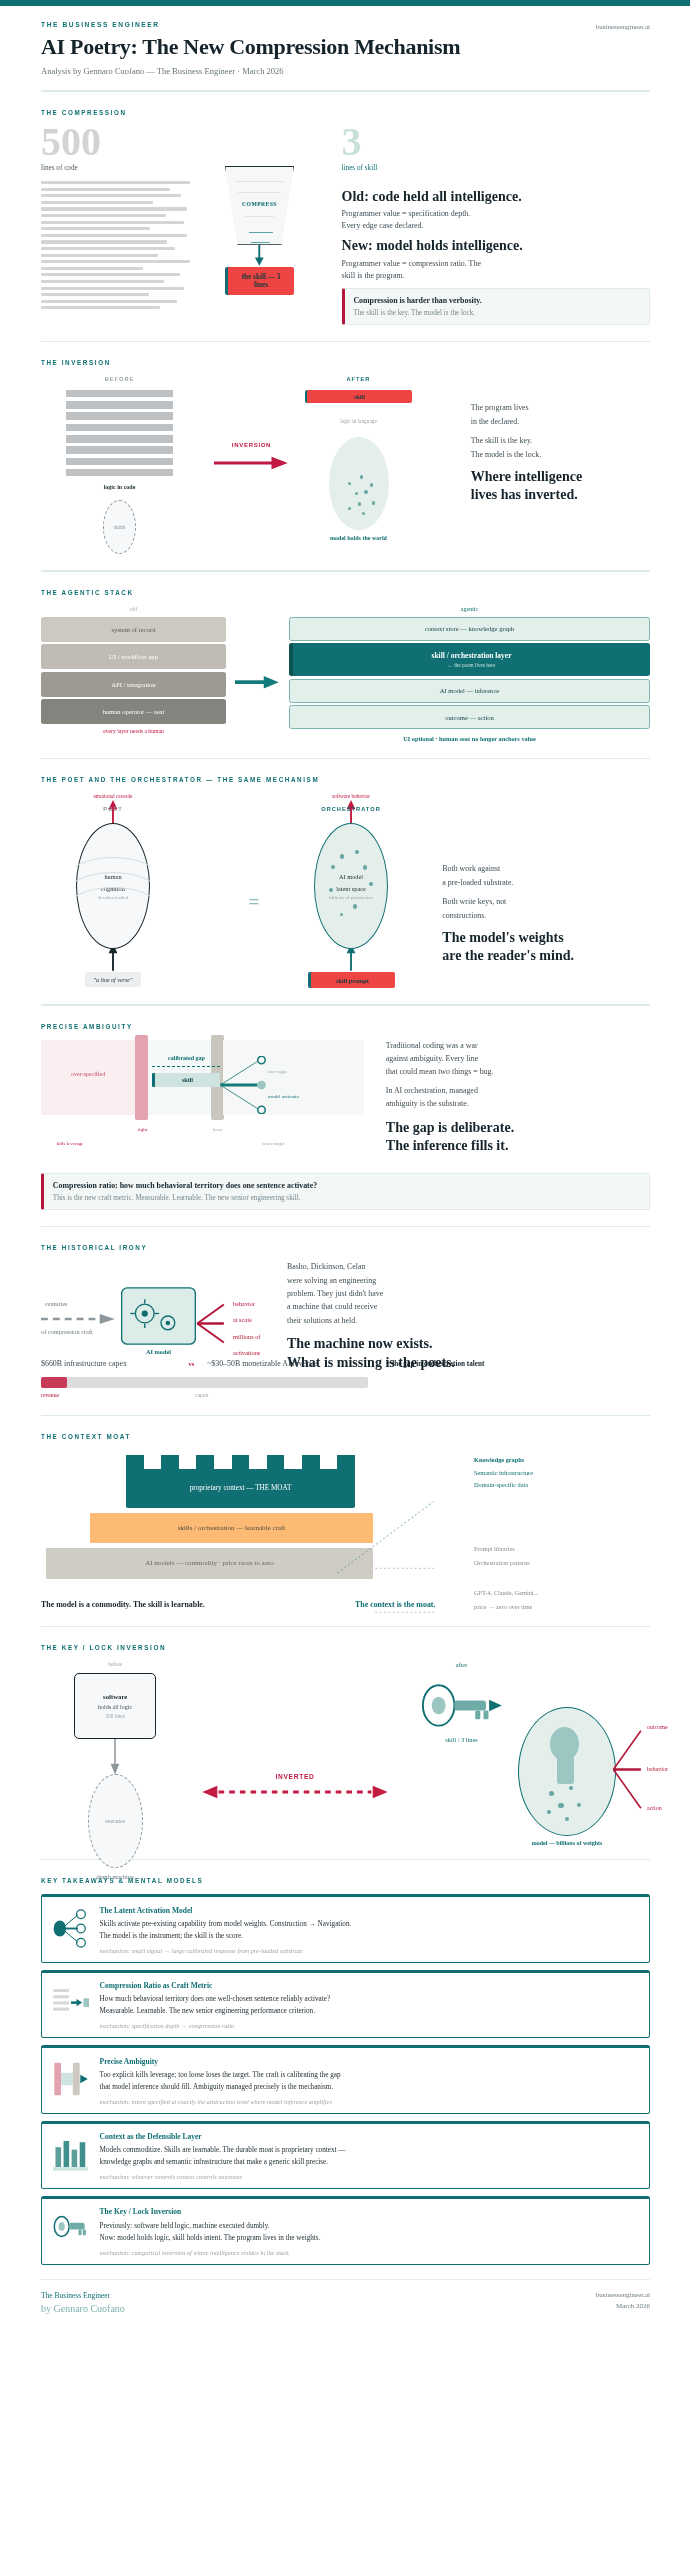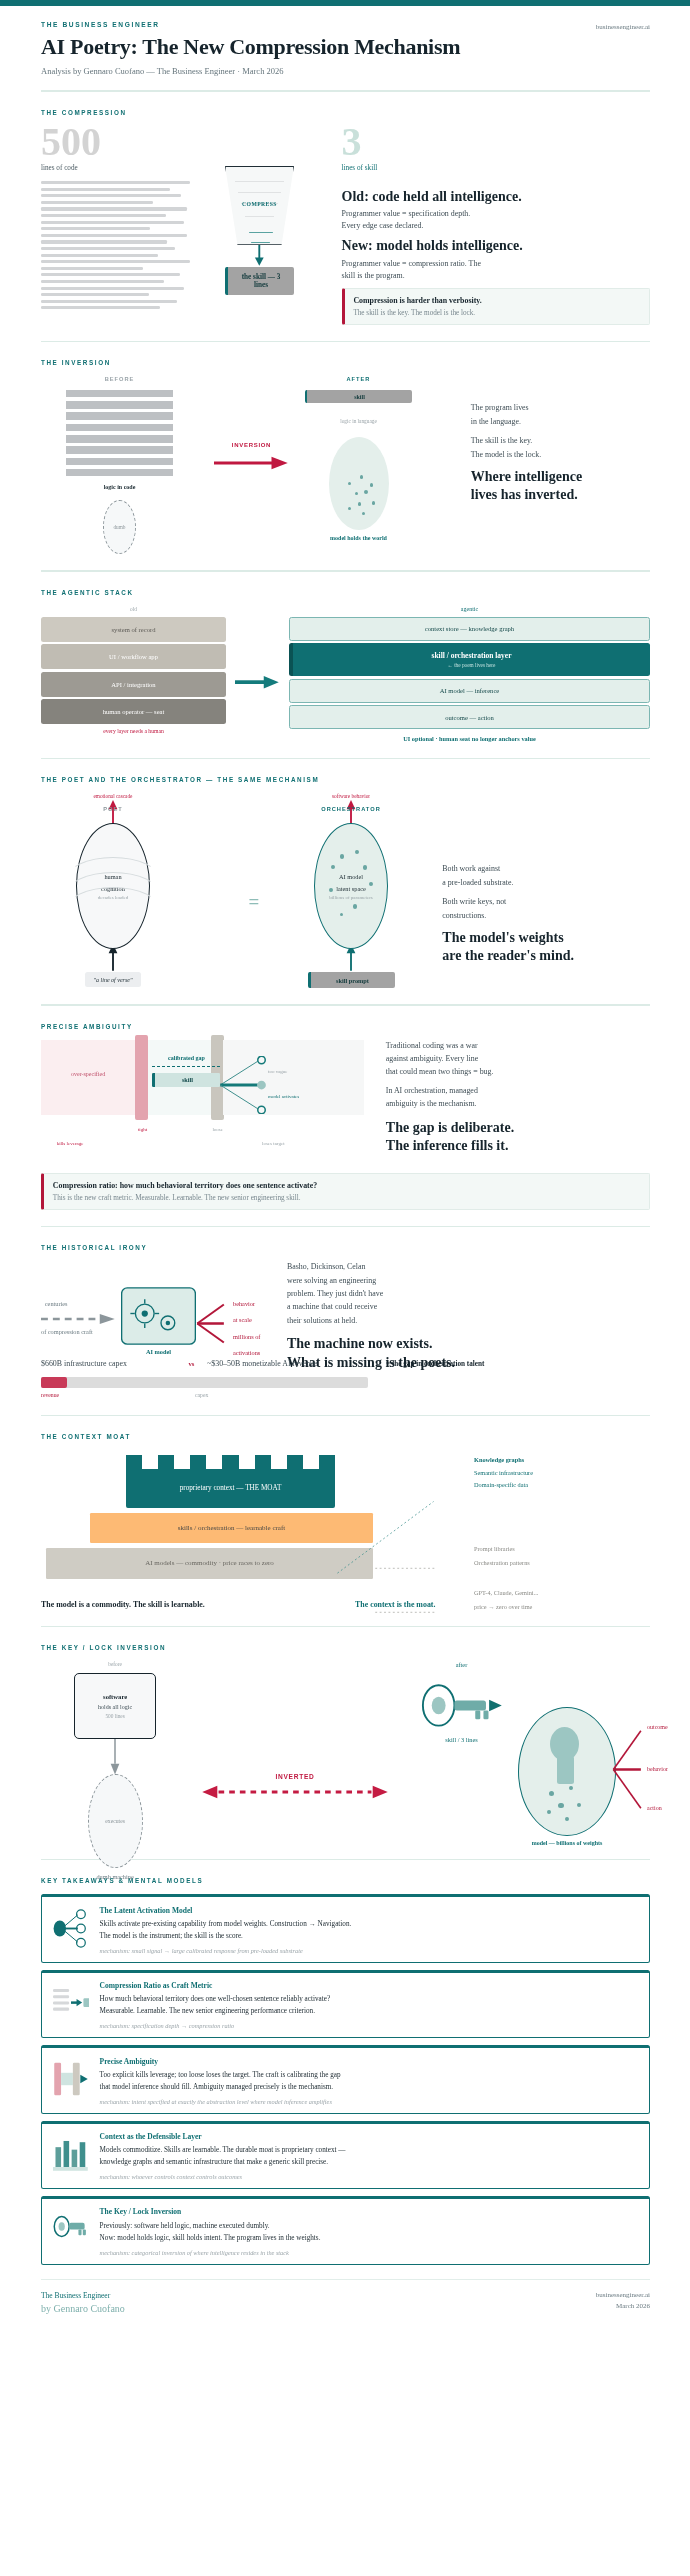--- a/index.html
+++ b/index.html
@@ -63,21 +63,21 @@
   .funnel-inner { position:absolute; inset:0; }
   .fl { position:absolute; height:1px; background:#e0e2e3; left:14%; right:14%; }
   .fl.t { background:#59a3a1; height:1.6px; left:34%; right:30%; border-radius:1.3px; }
   .compress-txt {
     position:absolute; top:34px; left:0; right:0; text-align:center;
     font-size:5.7px; font-weight:700; letter-spacing:0.4px; color:#0f6f72;
   }
   .arr-down { width:100%; display:flex; justify-content:center; }
   .arr-down svg { display:block; }
   .chip {
-    background:#a3a3a3; border-left:3.1px solid #0f6f72; border-radius:1.9px;
+    background:#ef4444; border-left:3.1px solid #0f6f72; border-radius:1.9px;
     padding:5.7px 7.5px; text-align:center;
     font-size:7.2px; font-weight:700; color:#123a3c;
   }
   .chip.sm { font-size:6px; padding:3.8px 6.3px; border-left-width:2.5px; }
 
   .lead-b { font-size:14px; font-weight:700; color:#16242c; margin-bottom:3.8px; }
   .lead-p { font-size:7.9px; color:#3d4c54; line-height:1.45; margin-bottom:7px; }
 
   .callout {
     background:#f3f8f6; border:0.6px solid #e1ece8; border-left:3.1px solid #b3173a;
@@ -366,21 +366,21 @@
             <div class="dot" style="width:3.8px;height:3.8px;left:43px;top:64px;"></div>
             <div class="dot" style="width:3.1px;height:3.1px;left:19px;top:70px;"></div>
             <div class="dot" style="width:3.1px;height:3.1px;left:33px;top:75px;"></div>
           </div>
         </div>
         <div class="cap-teal" style="width:107px; margin-top:5px;">model holds the world</div>
       </div>
 
       <div style="flex:1; padding-top:26px; padding-left:8.8px;">
         <div class="lead-p" style="margin-bottom:2.5px;">The program lives</div>
-        <div class="lead-p">in the language.</div>
+        <div class="lead-p">in the declared.</div>
         <div class="lead-p" style="margin-bottom:2.5px;">The skill is the key.</div>
         <div class="lead-p">The model is the lock.</div>
         <div class="lead-b" style="margin-top:8.8px; margin-bottom:1.9px;">Where intelligence</div>
         <div class="lead-b">lives has inverted.</div>
       </div>
     </div>
     <div class="sec-foot-rule"></div>
   </section>
 
   <section>
@@ -537,21 +537,21 @@
         <div class="pa-tiny grey-t" style="position:absolute; left:166px; top:87px; width:21.4px; text-align:center;">loose</div>
         <div class="pa-tiny red-t" style="position:absolute; left:15.7px;  top:101px;">kills leverage</div>
         <div class="pa-tiny grey-t" style="position:absolute; left:221px; top:101px;">loses target</div>
       </div>
 
       <div style="flex:1; padding-left:8.8px;">
         <div class="lead-p" style="margin-bottom:1.9px;">Traditional coding was a war</div>
         <div class="lead-p" style="margin-bottom:1.9px;">against ambiguity. Every line</div>
         <div class="lead-p">that could mean two things = bug.</div>
         <div class="lead-p" style="margin-bottom:1.9px;">In AI orchestration, managed</div>
-        <div class="lead-p">ambiguity is the mechanism.</div>
+        <div class="lead-p">ambiguity is the substrate.</div>
         <div class="lead-b" style="margin-top:10px; margin-bottom:2.5px;">The gap is deliberate.</div>
         <div class="lead-b">The inference fills it.</div>
       </div>
     </div>
 
     <div class="callout" style="margin-top:15px;">
       <div class="callout-h">Compression ratio: how much behavioral territory does one sentence activate?</div>
       <div class="callout-p">This is the new craft metric. Measurable. Learnable. The new senior engineering skill.</div>
     </div>
     <div class="sec-foot-rule"></div>
@@ -624,21 +624,21 @@
       </div>
     </div>
     <div class="sec-foot-rule"></div>
   </section>
 
   <section>
     <div class="sec-label">THE CONTEXT MOAT</div>
 
     <div style="position:relative; padding-top:5px;">
 
-      <div style="width:209px; margin-left:85px;">
+      <div style="width:229px; margin-left:85px;">
         <div class="crenel">
           <div style="background:#0f6f72"></div>
             <div></div>
           <div style="background:#0f6f72"></div>
             <div></div>
           <div style="background:#0f6f72"></div>
             <div></div>
           <div style="background:#0f6f72"></div>
             <div></div>
           <div style="background:#0f6f72"></div>

